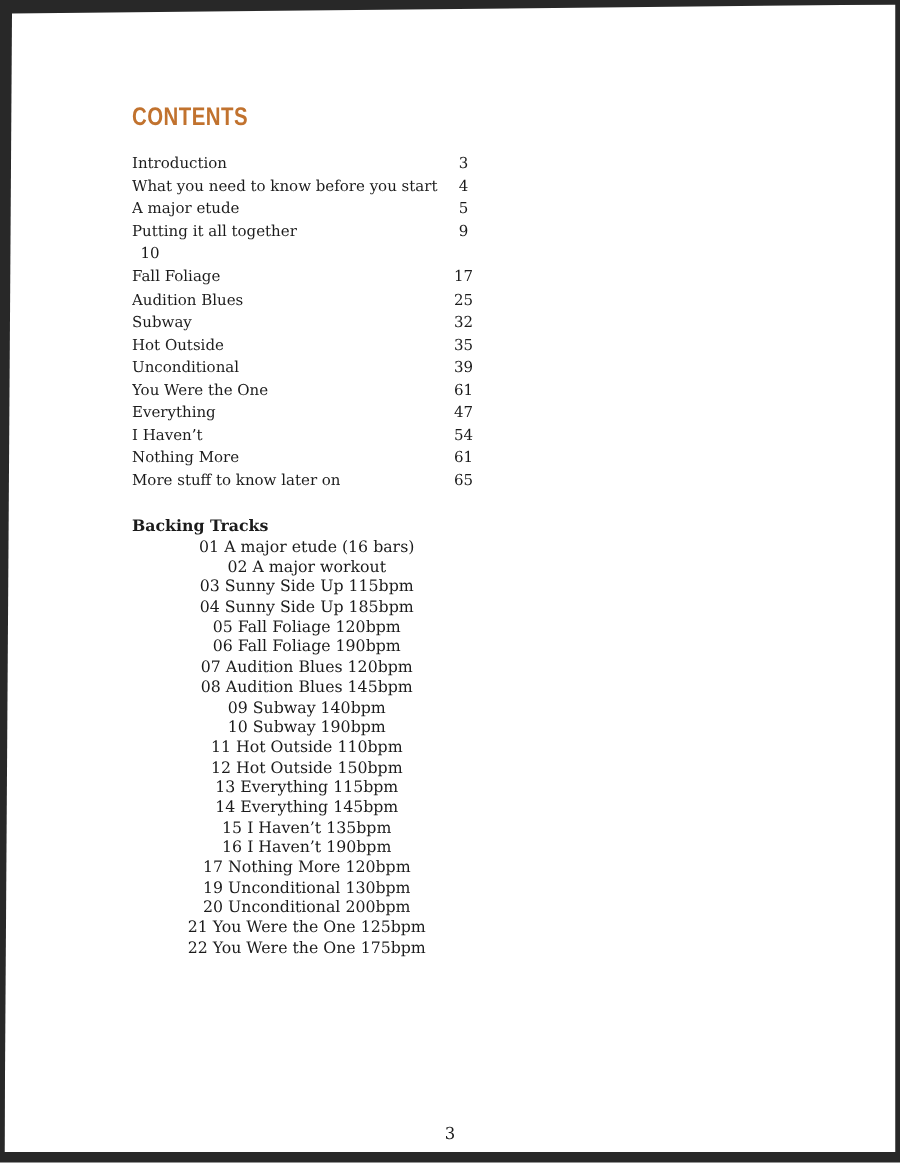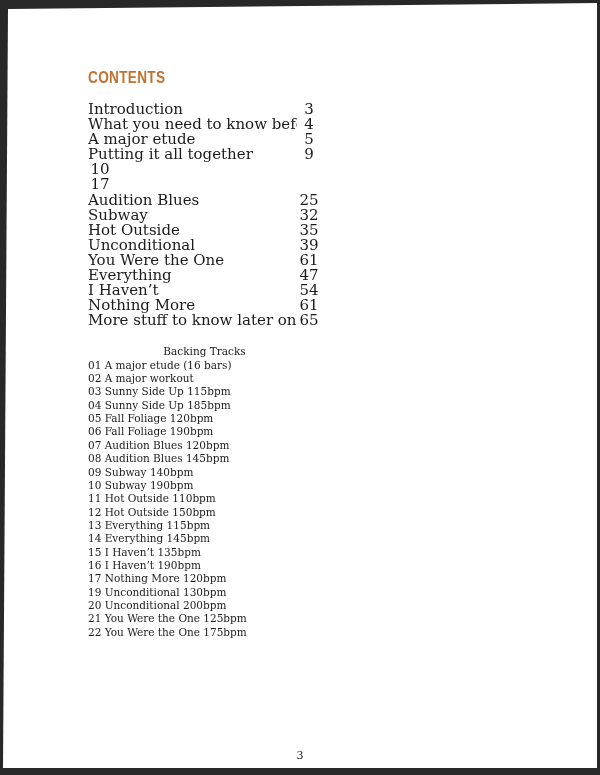--- a/index.html
+++ b/index.html
@@ -32,21 +32,21 @@
     font-size: 17px;
     line-height: 17px;
     letter-spacing: 0.4px;
     color: var(--accent, #c1722e);
     transform: scaleX(0.8);
     transform-origin: 0 50%;
     white-space: nowrap;
   }
   .toc {
     width: 233px;
-    font-size: 15px;
+    font-size: 10px;
     color: #1b1b1b;
   }
   .toc-row {
     display: flex;
     align-items: baseline;
     line-height: 15.1px;
   }
   .toc-title {
     flex: 1;
     white-space: nowrap;
@@ -56,27 +56,27 @@
     width: 24px;
     flex: 0 0 24px;
     text-align: center;
   }
   .tracks {
     margin-top: 17px;
     font-size: 10.5px;
     color: #1b1b1b;
   }
   .tracks-heading {
-    font-weight: normal;
+    font-weight: bold;
     line-height: 13.35px;
-    text-align: center;
   }
   .track-row {
     line-height: 13.35px;
     white-space: nowrap;
+    text-align: center;
   }
   .footer-page-number {
     position: absolute;
     left: 0;
     right: 0;
     bottom: 13px;
     text-align: center;
     font-size: 11px;
     line-height: 12px;
     color: #1b1b1b;
@@ -104,20 +104,21 @@
         <span class="toc-page">5</span>
       </div>
         <div class="toc-row">
         <span class="toc-title">Putting it all together</span>
         <span class="toc-page">9</span>
       </div>
         <div class="toc-row">
         <span class="toc-page">10</span>
       </div>
         <div class="toc-row">
+        <span class="toc-title">Fall Foliage</span>
         <span class="toc-page">17</span>
       </div>
         <div class="toc-row">
         <span class="toc-title">Audition Blues</span>
         <span class="toc-page">25</span>
       </div>
         <div class="toc-row">
         <span class="toc-title">Subway</span>
         <span class="toc-page">32</span>
       </div>

